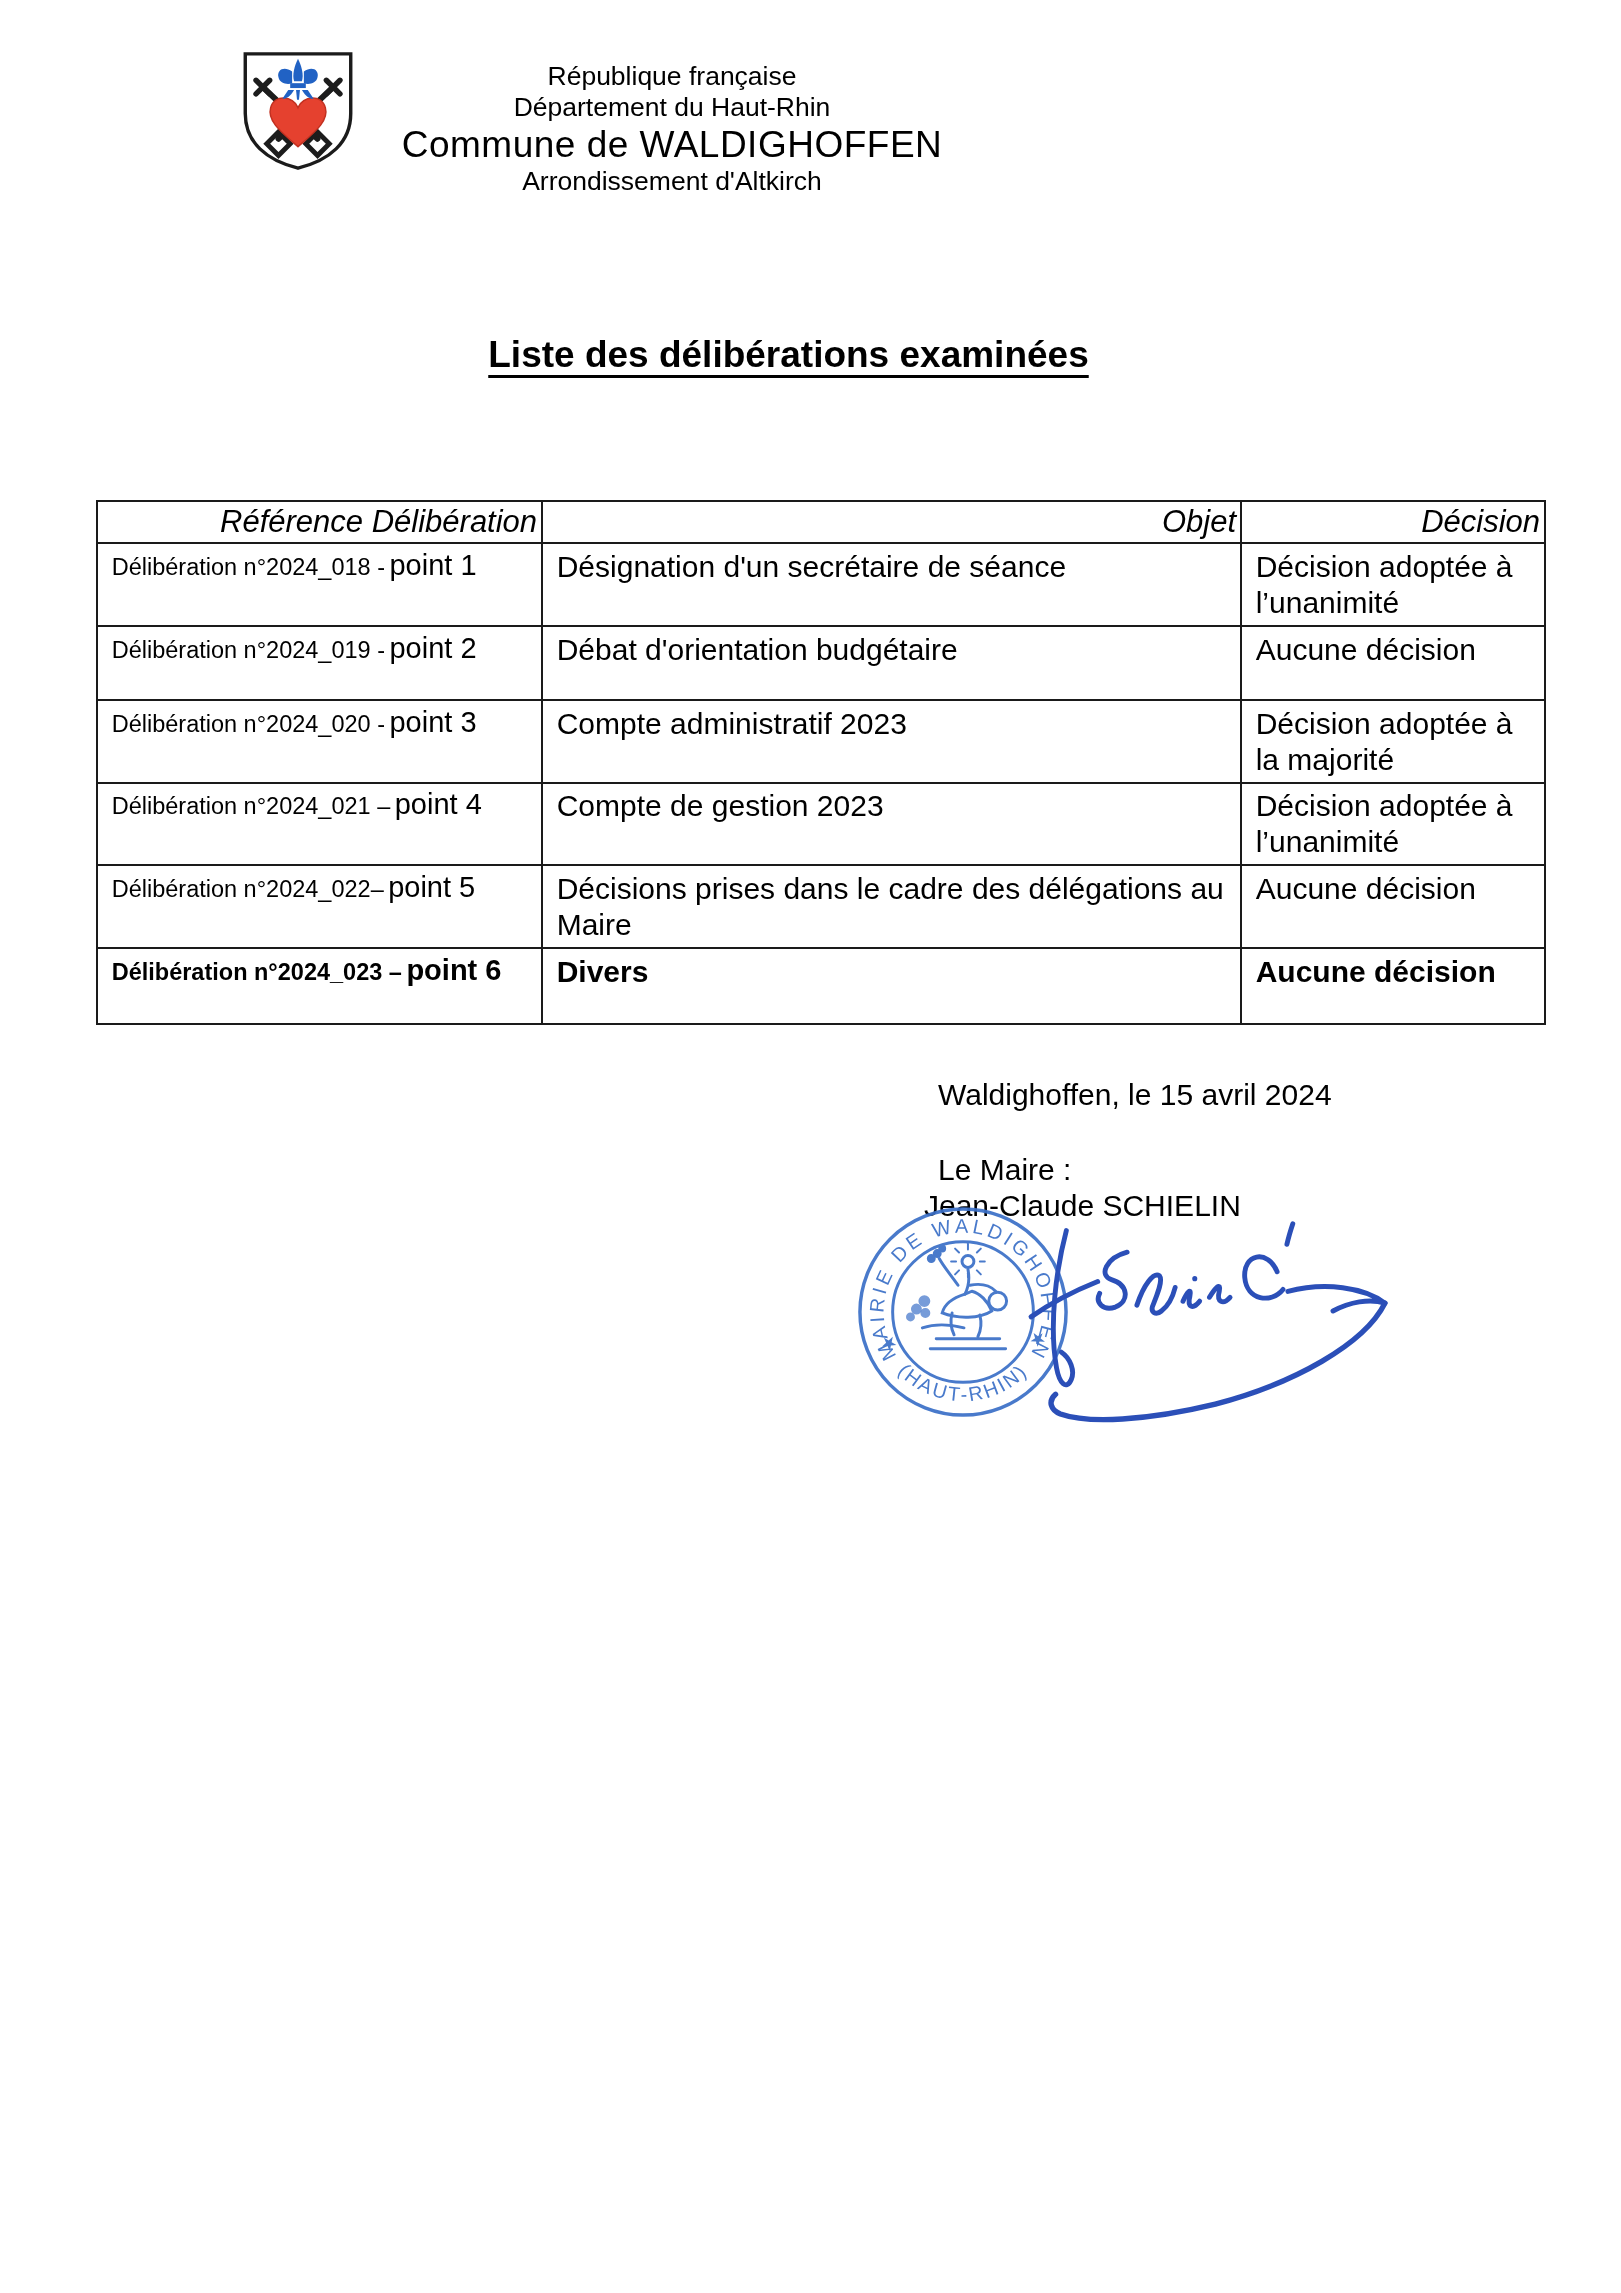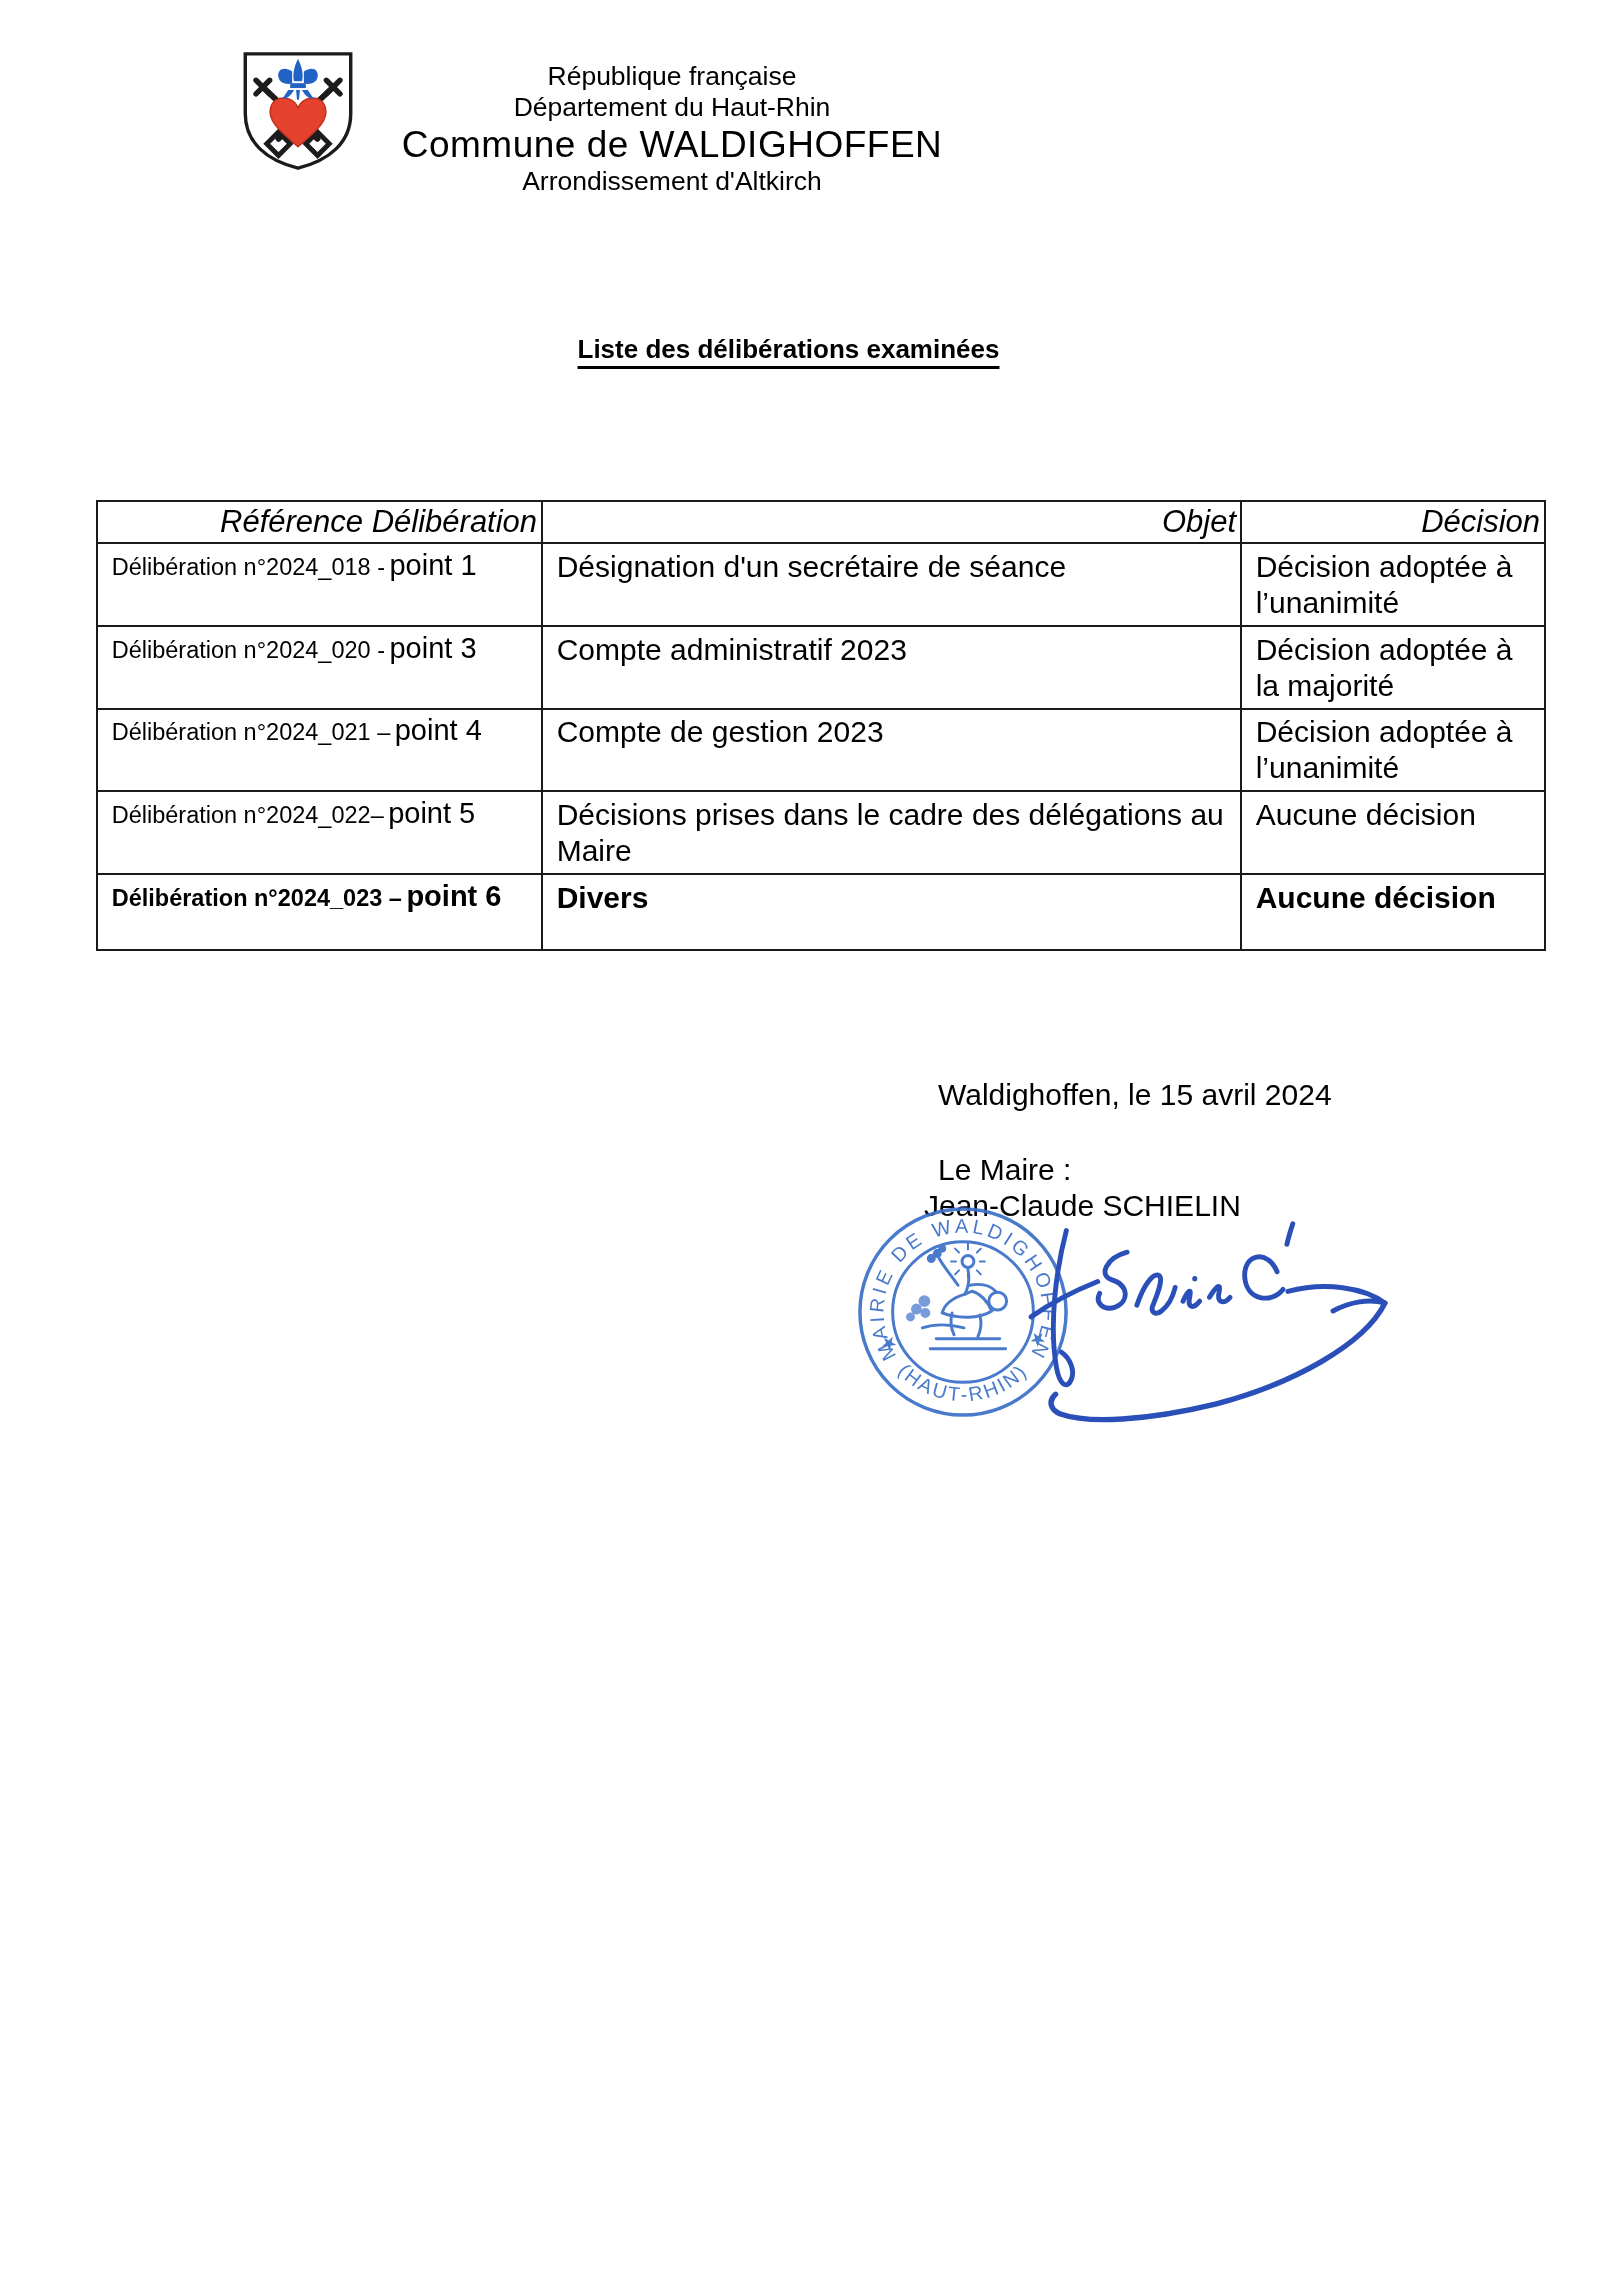--- a/index.html
+++ b/index.html
@@ -12,21 +12,21 @@
     overflow:hidden;
   }
   
   .coat{position:absolute;left:238px;top:49px;width:120px;height:125px;}
   .hdr{position:absolute;left:329px;top:61px;width:686px;text-align:center;line-height:1;}
   .hdr .h-sm{font-size:26.5px;line-height:31px;}
   .hdr .h-lg{font-size:37px;line-height:43px;letter-spacing:0.5px;}
   
   .titles{position:absolute;left:323px;top:304px;width:931px;text-align:center;}
   .doc-title{font-size:36px;font-weight:bold;text-decoration:underline;text-decoration-thickness:2.9px;text-underline-offset:7.8px;}
-  .doc-subtitle{margin-top:30px;font-size:26px;font-weight:bold;text-decoration:underline;text-decoration-thickness:2.9px;text-underline-offset:7.8px;}
+  .doc-subtitle{margin-top:30px;font-size:37px;font-weight:bold;text-decoration:underline;text-decoration-thickness:2.9px;text-underline-offset:7.8px;}
   
   table.delib{
     position:absolute;left:96px;top:500px;width:1448px;
     border-collapse:collapse;table-layout:fixed;
     border:2.9px solid #1a1a1a;
   }
   table.delib td,table.delib th{
     border:2px solid #1a1a1a;
     vertical-align:top;
     padding:4.9px 11.8px 3.9px 13.7px;
@@ -100,20 +100,25 @@
     <tbody>
         <tr style="height:37px;">
       <th>Référence Délibération</th>
       <th>Objet</th>
       <th>Décision</th>
     </tr>
     <tr style="height:80px;">
       <td><span class="ref-sm">Délibération n°2024_018 -</span> <span class="ref-pt">point 1</span></td>
       <td class="cell-txt">Désignation d'un secrétaire de séance</td>
       <td class="cell-txt">Décision adoptée à l’unanimité</td>
+    </tr>
+    <tr style="height:74px;">
+      <td><span class="ref-sm">Délibération n°2024_019 -</span> <span class="ref-pt">point 2</span></td>
+      <td class="cell-txt">Débat d'orientation budgétaire</td>
+      <td class="cell-txt">Aucune décision</td>
     </tr>
     <tr style="height:79px;">
       <td><span class="ref-sm">Délibération n°2024_020 -</span> <span class="ref-pt">point 3</span></td>
       <td class="cell-txt">Compte administratif 2023</td>
       <td class="cell-txt">Décision adoptée à la majorité</td>
     </tr>
     <tr style="height:79px;padding-left:35px;">
       <td><span class="ref-sm">Délibération n°2024_021 –</span> <span class="ref-pt">point 4</span></td>
       <td class="cell-txt">Compte de gestion 2023</td>
       <td class="cell-txt">Décision adoptée à l’unanimité</td>

